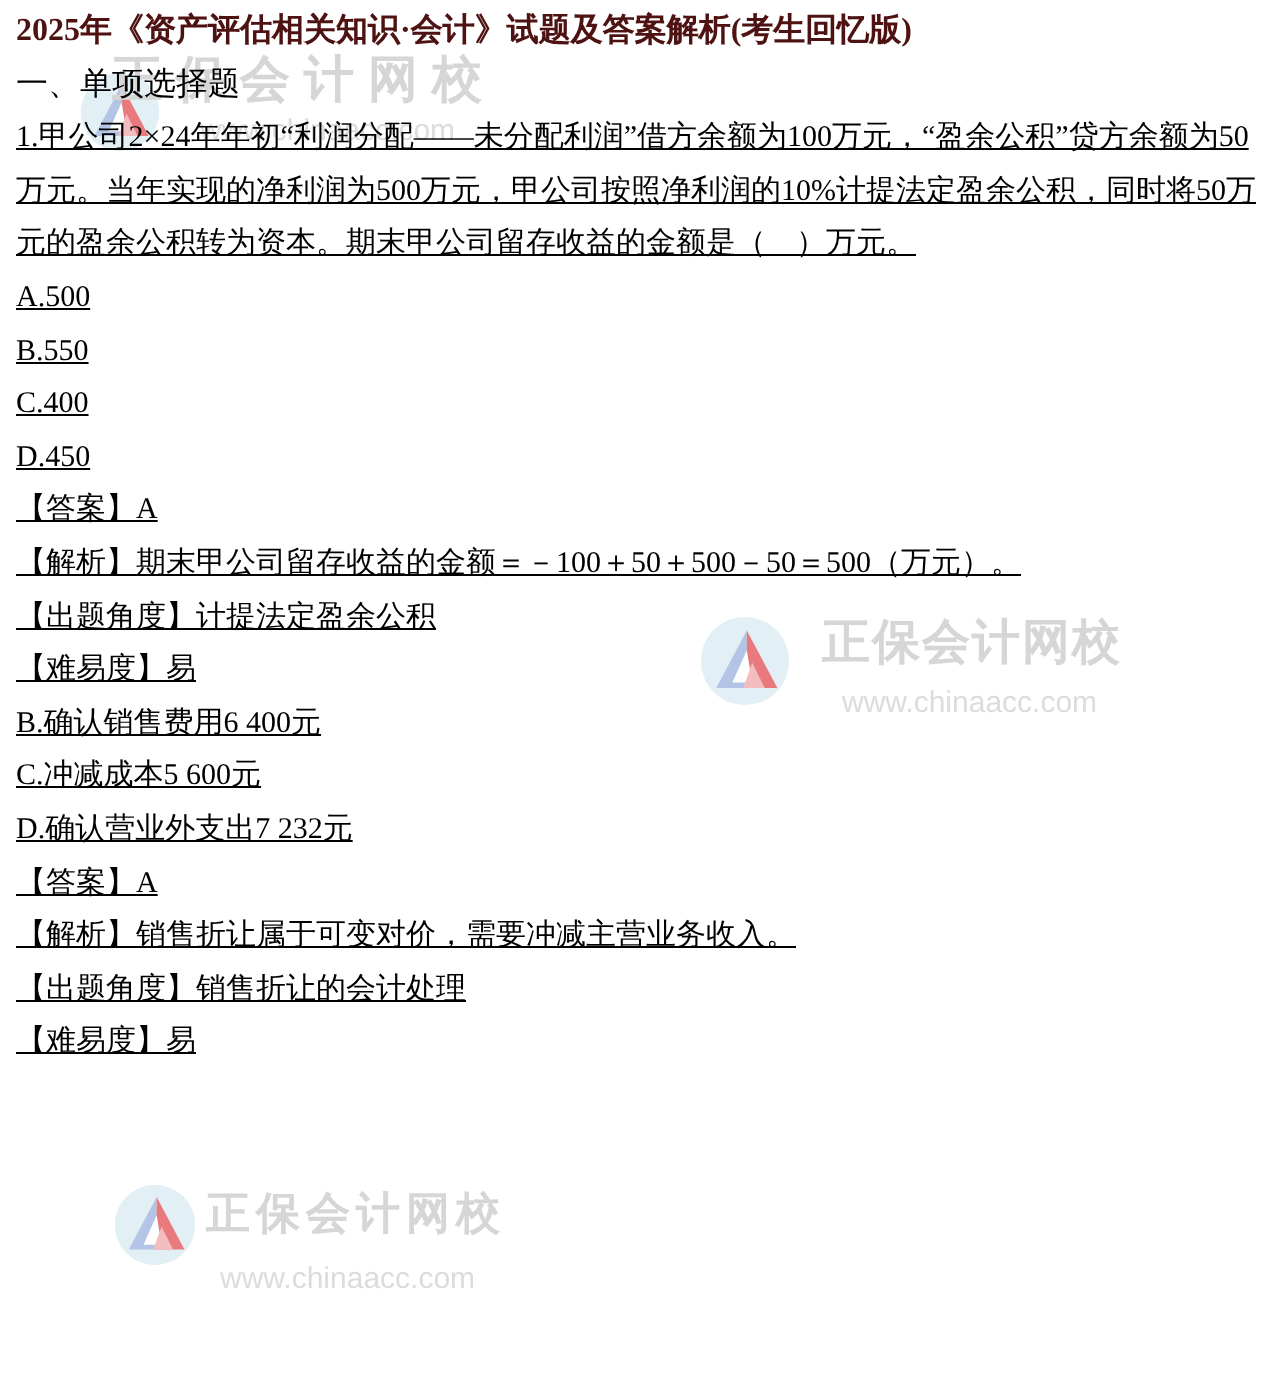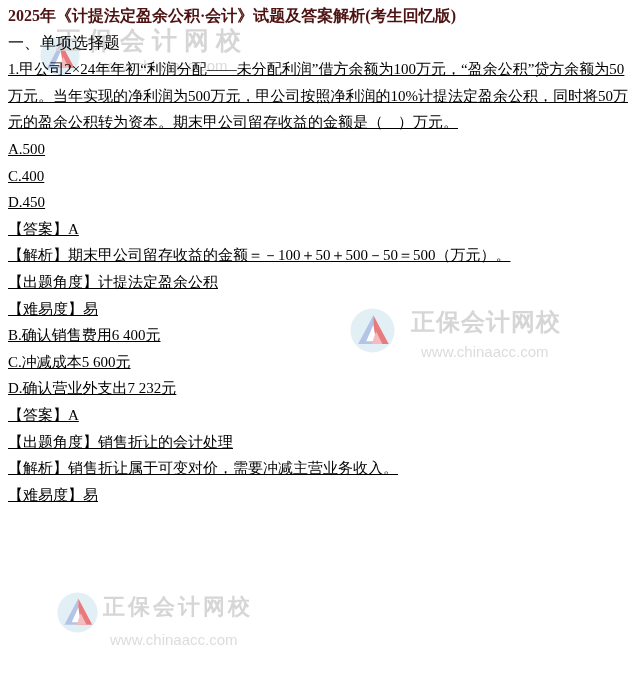--- a/index.html
+++ b/index.html
@@ -113,38 +113,39 @@
         <polygon points="58,52 72,80 48,80" fill="#f3bdbf"></polygon>
       </svg>
       <span class="wm-brand">正保会计网校</span>
       <span class="wm-url">www.chinaacc.com</span>
     </div>
 
   </div>
 
   <div class="content">
 
-    <div class="doc-title">2025年《计提法定盈余公积·会计》试题及答案解析(考生回忆版)</div>
+    <div class="doc-title">2025年《资产评估相关知识·会计》试题及答案解析(考生回忆版)</div>
     <div class="section-heading">一、单项选择题</div>
 
     <div class="question">
       <div class="stem">1.甲公司2×24年年初“利润分配——未分配利润”借方余额为100万元，“盈余公积”贷方余额为50万元。当年实现的净利润为500万元，甲公司按照净利润的10%计提法定盈余公积，同时将50万元的盈余公积转为资本。期末甲公司留存收益的金额是（　）万元。</div>
       <div class="option">A.500</div>
+      <div class="option">B.550</div>
       <div class="option">C.400</div>
       <div class="option">D.450</div>
       <div class="meta-line"><span>【答案】</span><span>A</span></div>
       <div class="meta-line"><span>【解析】</span><span>期末甲公司留存收益的金额＝－100＋50＋500－50＝500（万元）。</span></div>
       <div class="meta-line"><span>【出题角度】</span><span>计提法定盈余公积</span></div>
       <div class="meta-line"><span>【难易度】</span><span>易</span></div>
     </div>
 
     <div class="question">
       <div class="option">B.确认销售费用6 400元</div>
       <div class="option">C.冲减成本5 600元</div>
       <div class="option">D.确认营业外支出7 232元</div>
       <div class="meta-line"><span>【答案】</span><span>A</span></div>
+      <div class="meta-line"><span>【解析】</span><span>销售折让属于可变对价，需要冲减主营业务收入。</span></div>
       <div class="meta-line"><span>【出题角度】</span><span>销售折让的会计处理</span></div>
-      <div class="meta-line"><span>【解析】</span><span>销售折让属于可变对价，需要冲减主营业务收入。</span></div>
       <div class="meta-line"><span>【难易度】</span><span>易</span></div>
     </div>
 
   </div>
 </div>
 
 </body></html>

